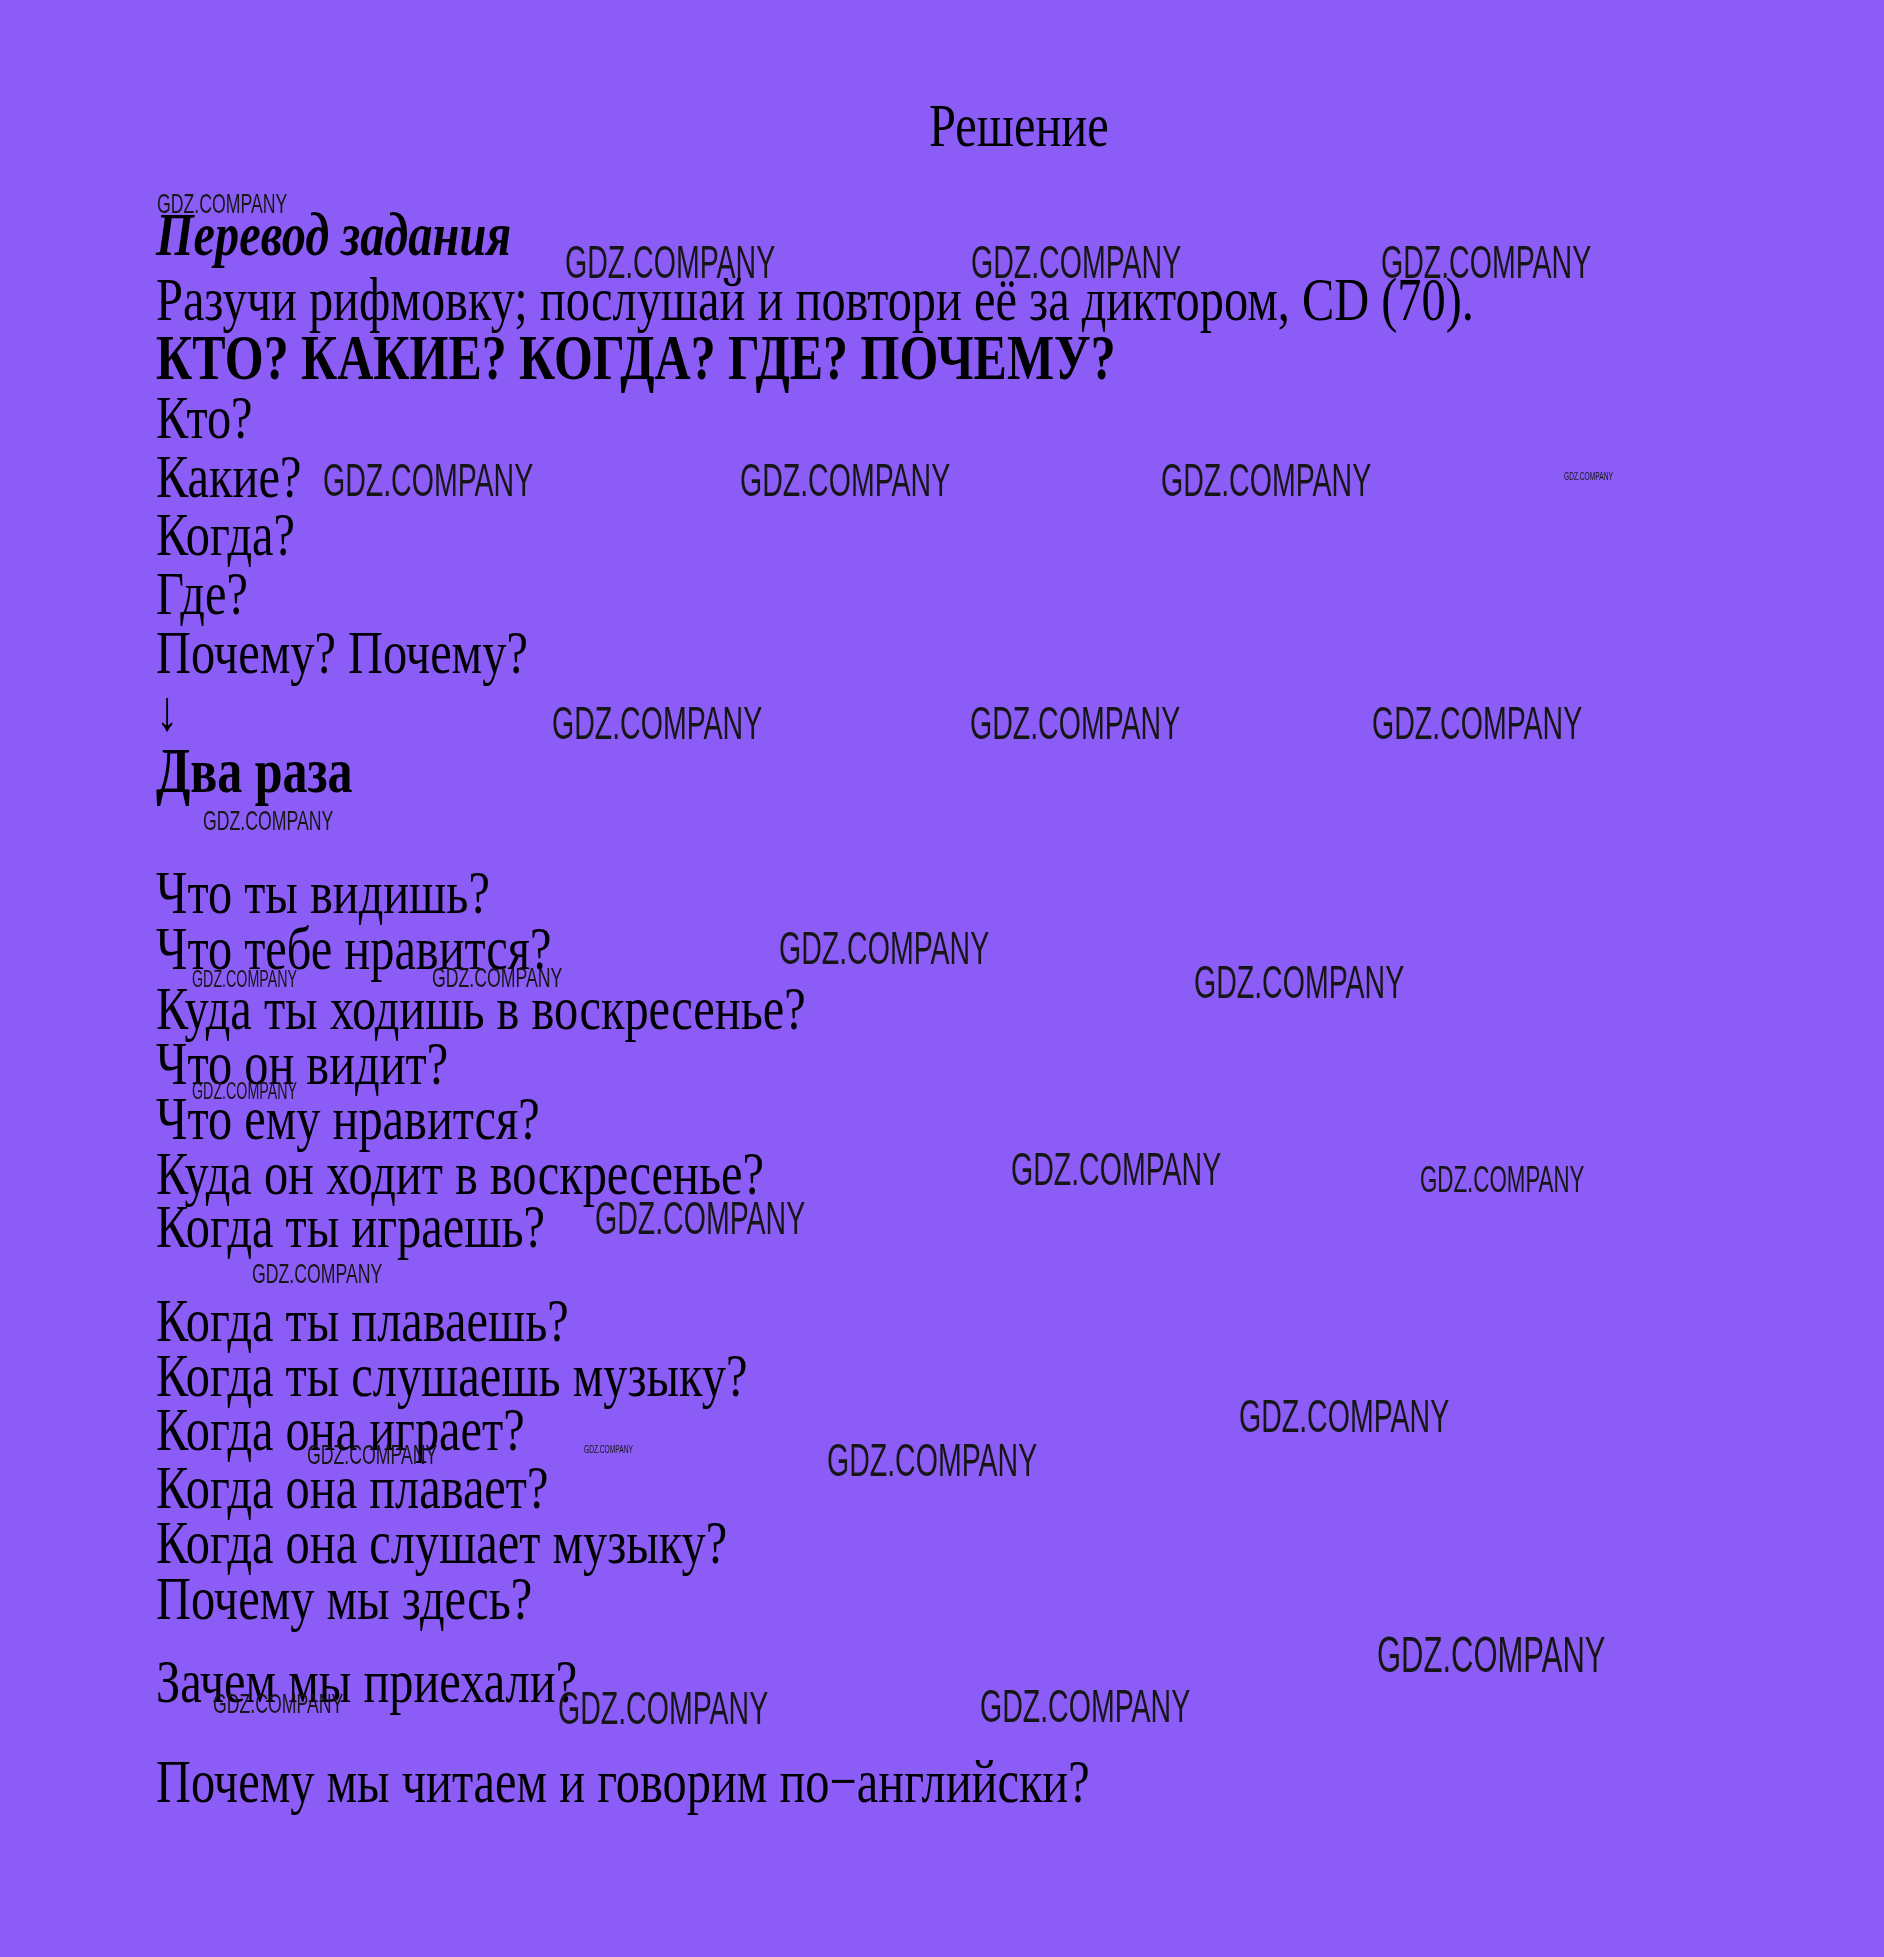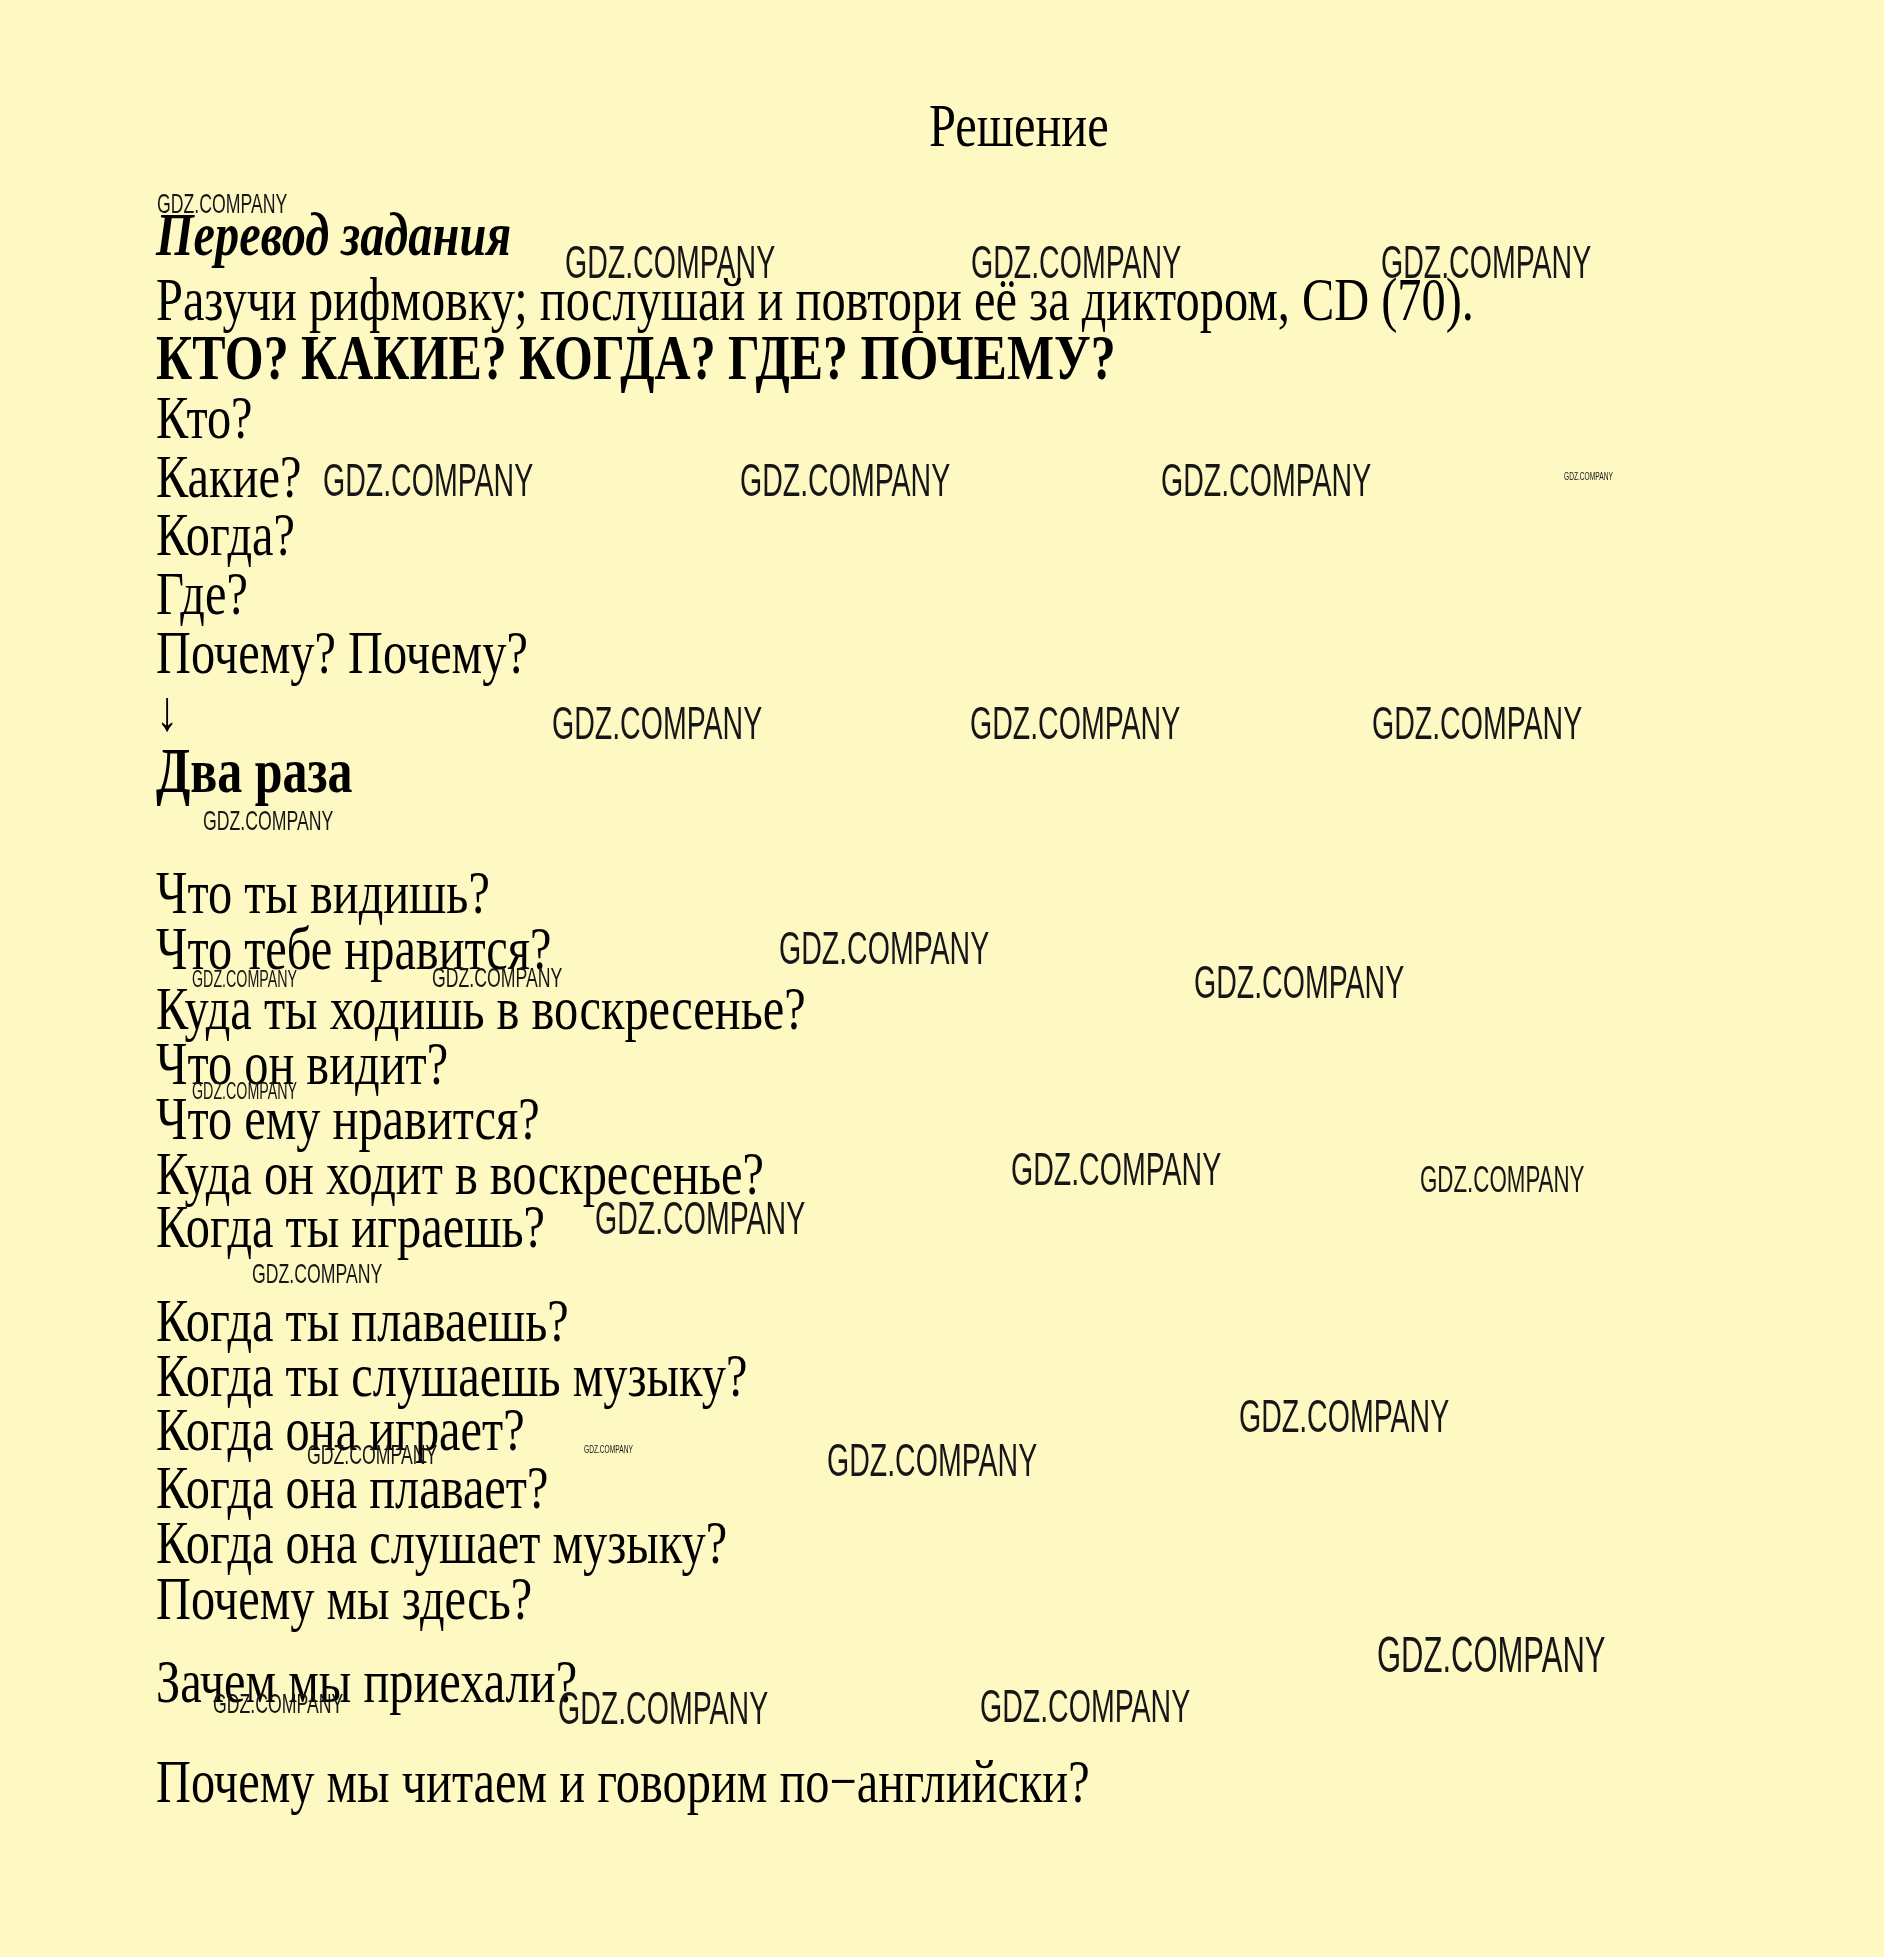--- a/index.html
+++ b/index.html
@@ -1,20 +1,20 @@
 <!DOCTYPE html>
 <html style="font-size:14.3px"><head>
 <meta charset="utf-8">
 <style>
   html,body{margin:0;padding:0;background:#ffffff;}
   .page{
     position:relative;
     width:1885px;
     height:1958px;
-    background:#fef9c3;
+    background:#8b5cf6;
     overflow:hidden;
     font-family:"Liberation Serif","DejaVu Serif",serif;
     color:#000000;
   }
   
   .tl{
     position:absolute;
     white-space:nowrap;
     font-size:62px;
     line-height:1;

